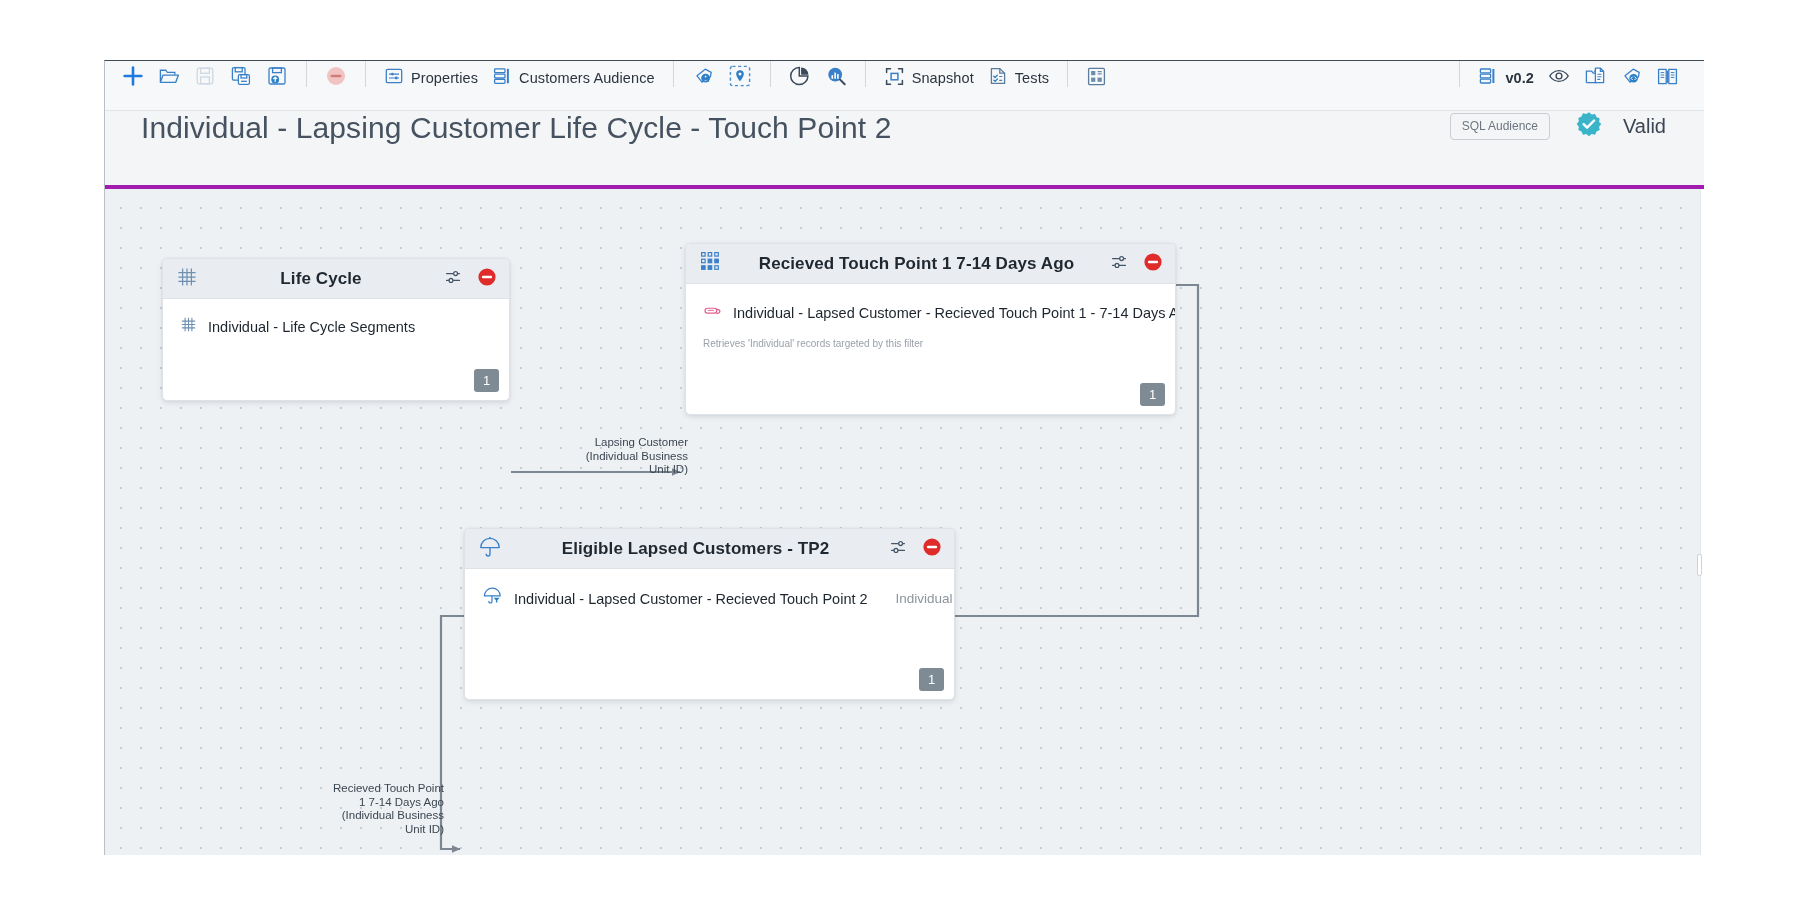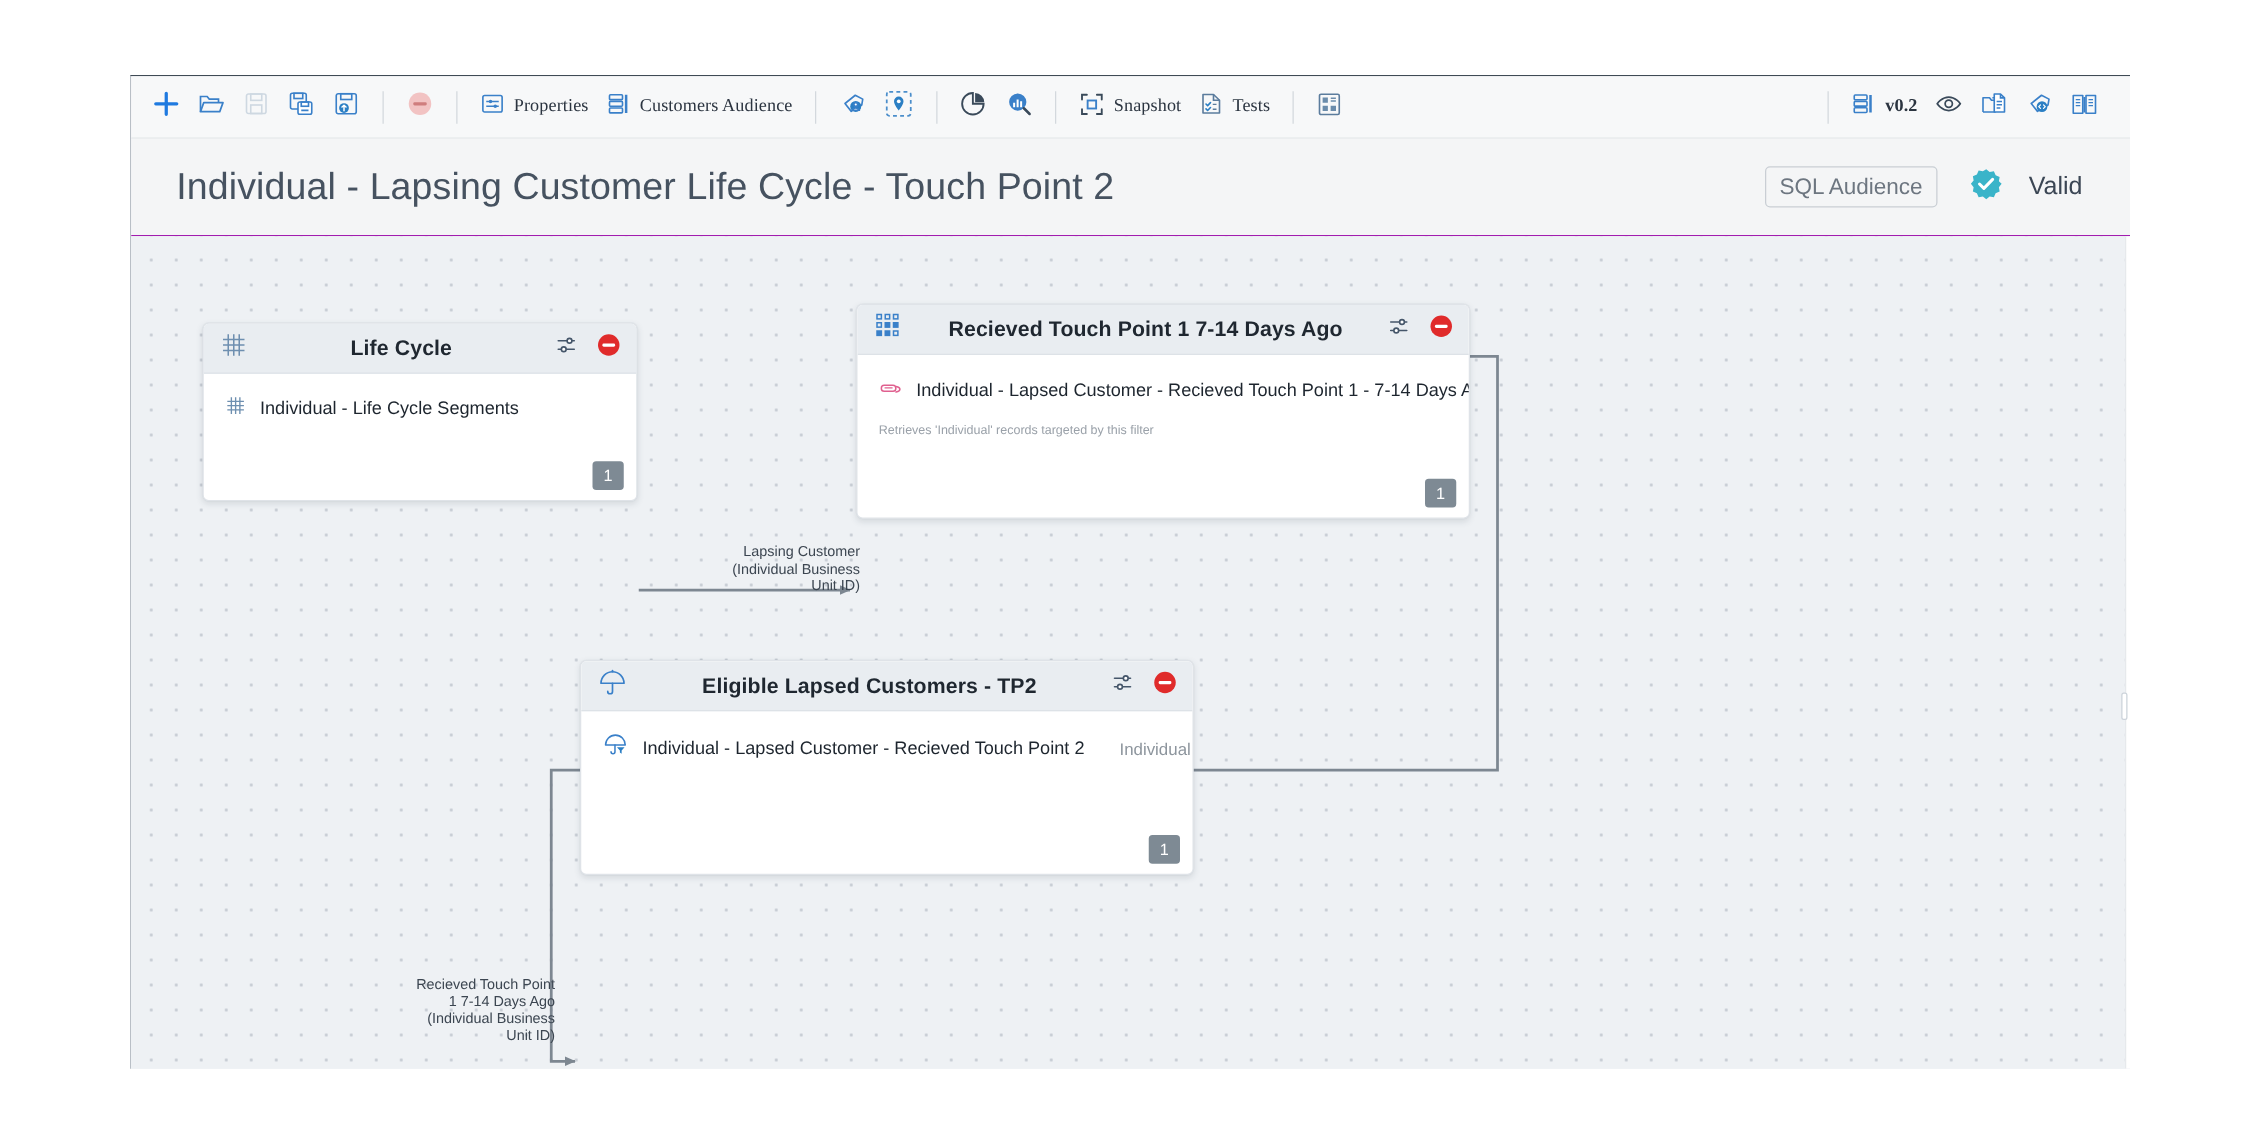--- a/index.html
+++ b/index.html
@@ -22,24 +22,23 @@
     display: flex;
     flex-direction: column;
   }
 
   
   .toolbar {
     height: 50px;
     background: #f7f8f9;
     border-bottom: 1px solid #e2e5e8;
     display: flex;
-    align-items: center;
+    align-items: flex-start;
     padding: 0 18px 0 10px;
     flex: none;
-    font-family: Liberation Serif, serif;
   }
   .tb-group { display: flex; align-items: center; }
   .tb-spacer { flex: 1 1 auto; }
   .tb-sep {
     width: 1px; height: 26px;
     background: #d3d8dd;
     margin: 0 11px;
     flex: none;
   }
   .tb-btn {
@@ -56,23 +55,23 @@
     font-size: 14.5px;
     color: #2b3440;
     letter-spacing: .1px;
   }
   .ic { display: block; flex: none; }
 
   
   .titlebar {
     height: 78px;
     background: #f4f5f6;
-    border-bottom: 1px solid #a21caf;
+    border-bottom: 4px solid #a21caf;
     display: flex;
-    align-items: center;
+    align-items: flex-start;
     padding: 0 38px 0 36px;
     flex: none;
   }
   .doc-title {
     font-size: 30px;
     font-weight: 400;
     color: #465260;
     letter-spacing: .1px;
     white-space: nowrap;
   }
@@ -80,21 +79,21 @@
     margin-left: auto;
     display: flex;
     align-items: center;
     gap: 26px;
   }
   .chip {
     border: 1px solid #c9ced4;
     border-radius: 4px;
     background: #f4f5f6;
     color: #6d7680;
-    font-size: 18px;
+    font-size: 12px;
     padding: 6px 11px 7px;
     line-height: 1;
     cursor: pointer;
     white-space: nowrap;
   }
   .valid {
     display: flex; align-items: center; gap: 21px;
     white-space: nowrap;
   }
   .valid .vtxt {

